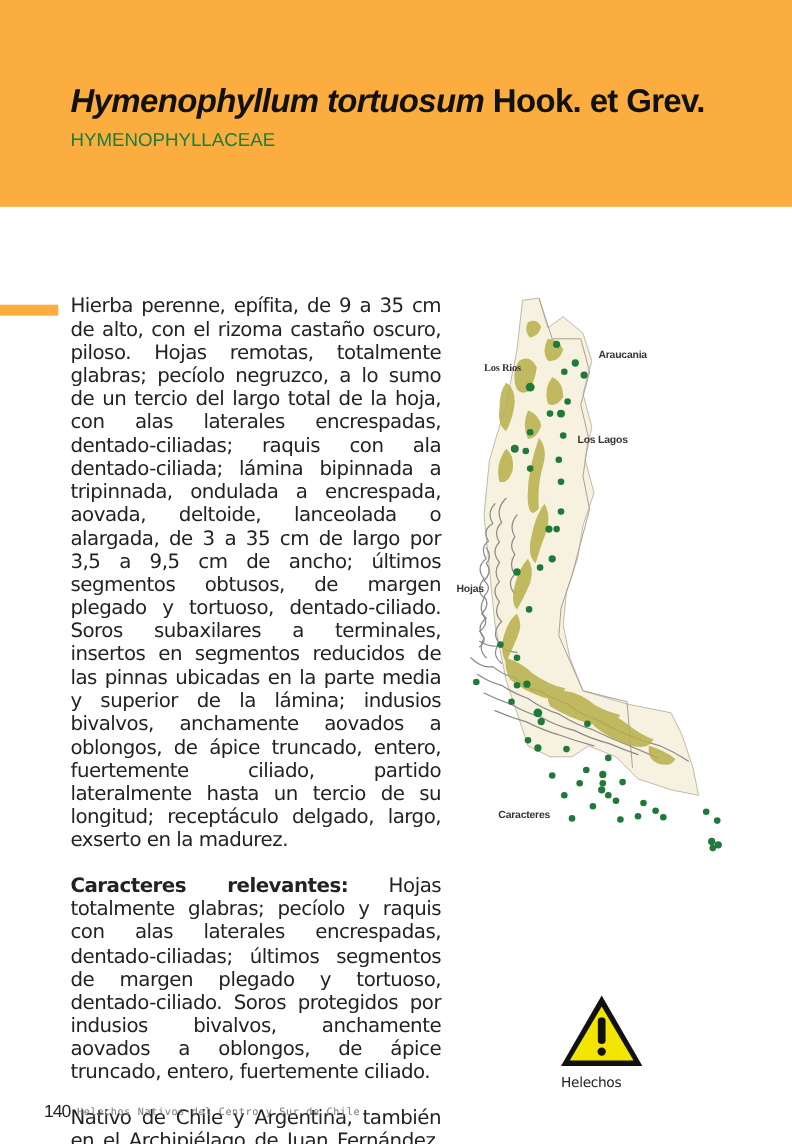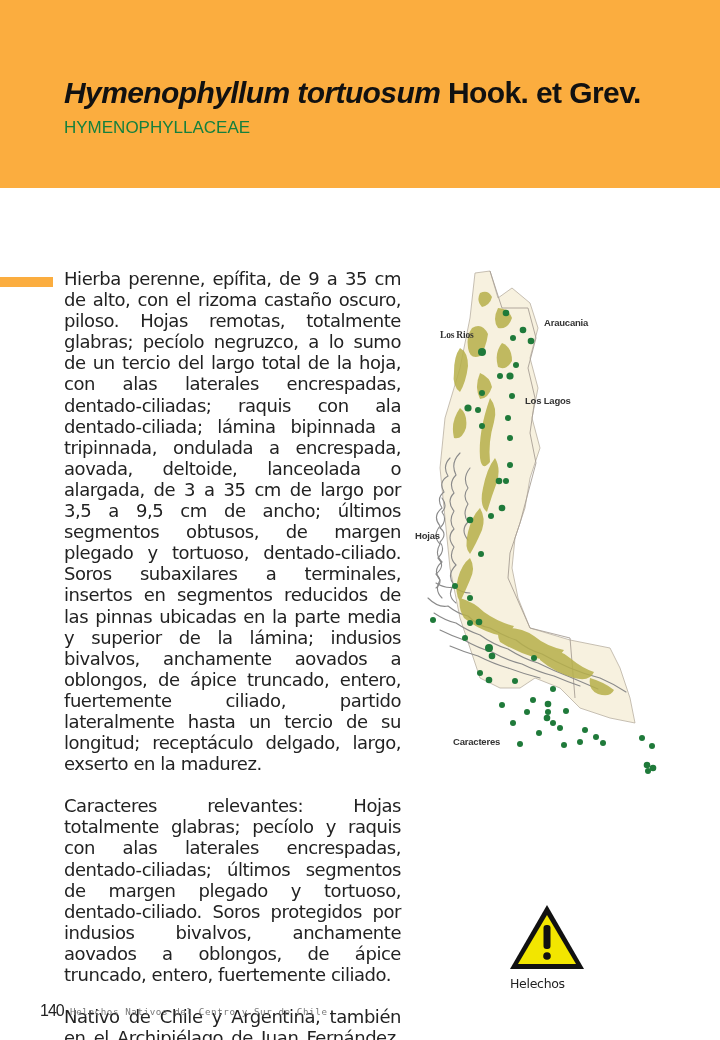--- a/index.html
+++ b/index.html
@@ -29,21 +29,21 @@
     }
 
     .body-col {
       position: absolute; left: 64px; top: 268px; width: 337px;
       font-family: "DejaVu Sans", sans-serif;
       font-size: 18px; line-height: 21.1px; color: #222;
       text-align: justify; hyphens: manual;
       letter-spacing: -0.45px; word-spacing: 0px;
     }
     .body-col p { margin-bottom: 21px; }
-    .body-col .lead { font-weight: normal; }
+    .body-col .lead { font-weight: bold; }
 
     .map-wrap { position: absolute; left: 420px; top: 268px; width: 265px; height: 520px; }
     .map-label {
       position: absolute;
       font-family: "Liberation Sans", sans-serif;
       font-size: 9.5px; font-weight: bold; color: #333;
       letter-spacing: -0.2px;
     }
 
     .status-icon-wrap { position: absolute; left: 507px; top: 902px; width: 80px; height: 70px; }

